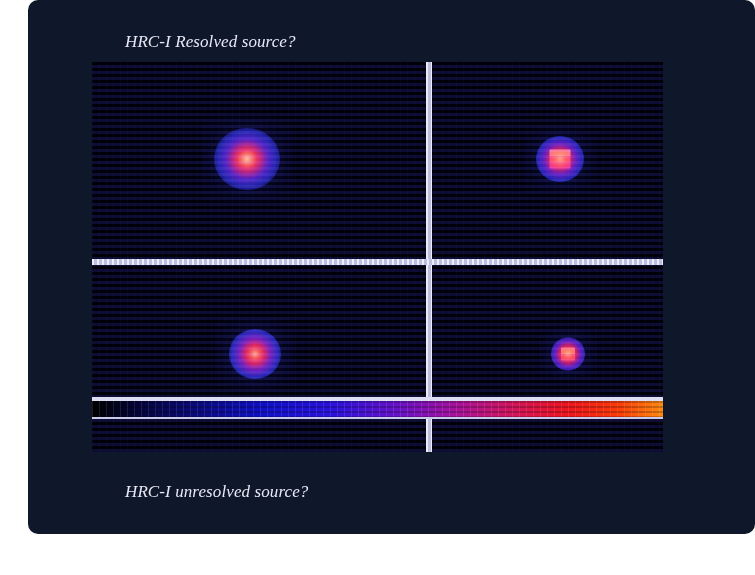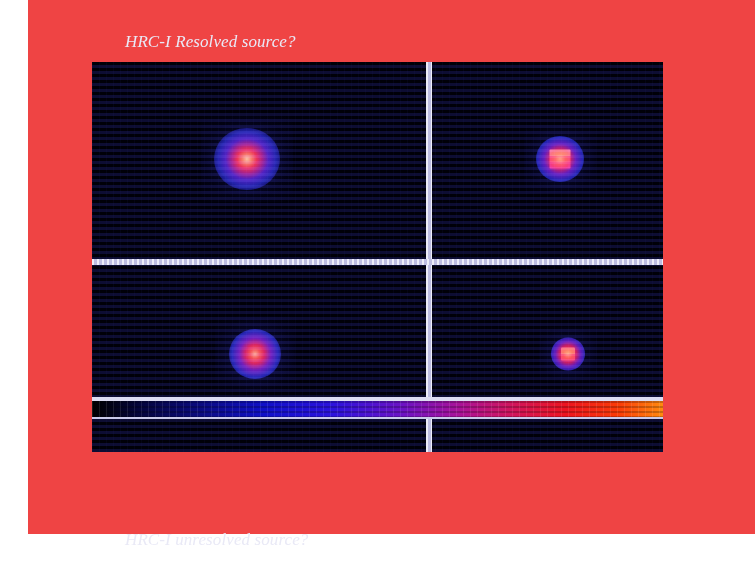--- a/index.html
+++ b/index.html
@@ -16,37 +16,38 @@
     font-family: "Liberation Serif", "DejaVu Serif", serif;
   }
 
   
   #slide {
     position: absolute;
     left: 28px;
     top: 0px;
     width: 727px;
     height: 534px;
-    background: #ef4444;
+    background: #0f172a;
+    border-radius: 10px;
   }
 
   
   .slide-title {
     position: absolute;
     font-style: italic;
     font-weight: normal;
     font-size: 17px;
     line-height: 20px;
     color: #e9e9f6;
     white-space: nowrap;
     letter-spacing: 0.1px;
   }
   #title-left   { left: 97px;  top: 32px; }
   #title-right  { left: 397px; top: 32px; }
-  #caption-bottom { left: 97px; top: 482px; margin-top: 48px; }
+  #caption-bottom { left: 97px; top: 482px; }
 
   
   #image-area {
     position: absolute;
     left: 64px;            
     top: 62px;
     width: 571px;          
     height: 390px;         
     background: #03031a;
     overflow: hidden;

